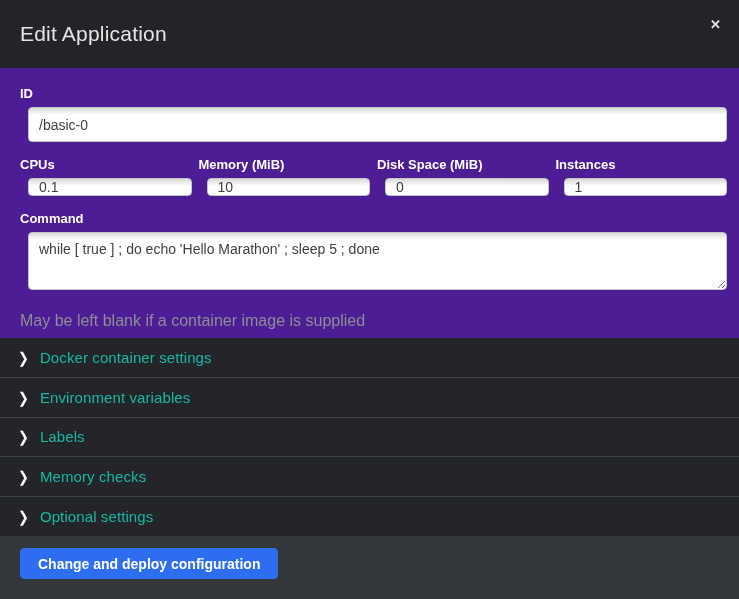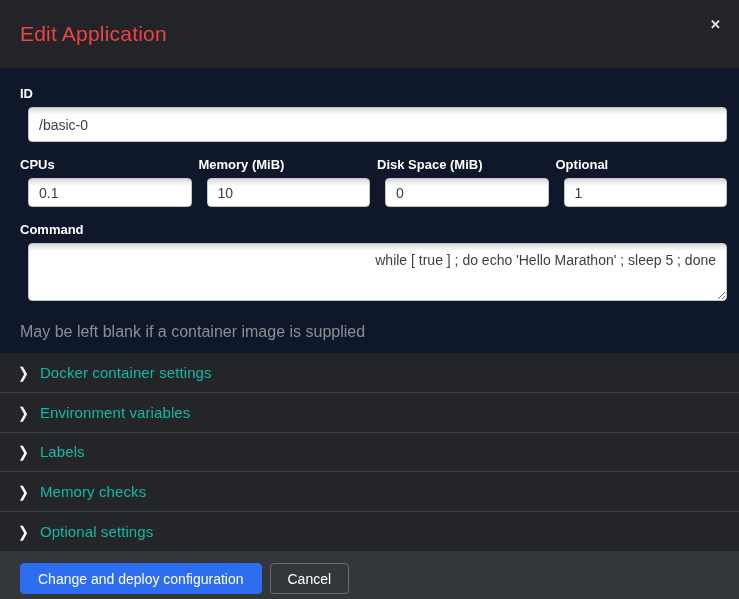--- a/index.html
+++ b/index.html
@@ -16,42 +16,42 @@
 
   
   .modal-header {
     height: 68px; flex: 0 0 68px;
     background: #232428;
     display: flex; align-items: center;
     padding: 0 20px;
     position: relative;
   }
   .modal-title {
-    color: #ef4444;
+    color: #e5e5e5;
     font-size: 21px;
     font-weight: 500;
     letter-spacing: 0.2px;
   }
   .close-btn {
     position: absolute;
     top: 14px; right: 14px;
     color: #e4e6e8;
     font-size: 13px;
     font-weight: 700;
     line-height: 1;
     padding: 4px;
     cursor: pointer;
     background: none; border: none;
   }
 
   
   .modal-body {
     flex: 0 0 270px;
-    background: #0f172a;
-    padding: 18px 20px 12px 20px;
+    background: #4c1d95;
+    padding: 18px 20px 4px 20px;
   }
   .field-label {
     display: block;
     color: #ffffff;
     font-size: 13px;
     font-weight: 700;
     margin-bottom: 6px;
   }
   .text-input, .text-area {
     width: 100%;
@@ -66,27 +66,26 @@
     margin-left: 8px;
   }
   .text-input { height: 35px; }
   .id-row { margin-bottom: 15px; }
   .cols-row {
     display: flex;
     gap: 15px;
     margin-bottom: 15px;
   }
   .col { flex: 1 1 0; min-width: 0; }
-  .col .text-input { height: 29px; }
+  .col .text-input { height: 18px; }
   .text-area {
     height: 58px;
     resize: both;
     line-height: 1.35;
     display: block;
-    text-align: right;
   }
   .help-text {
     margin-top: 22px;
     color: #8a8f96;
     font-size: 16px;
   }
 
   
   .sections {
     flex: 0 0 198px;
@@ -120,21 +119,21 @@
   .modal-footer {
     flex: 1 1 auto;
     background: #33363b;
     padding: 12px 20px;
     display: flex; align-items: flex-start;
     gap: 8px;
   }
   .btn {
     font-family: "Liberation Sans", "DejaVu Sans", sans-serif;
     font-size: 14px;
-    font-weight: 400;
+    font-weight: 700;
     height: 31px;
     border-radius: 4px;
     padding: 0 17px;
     cursor: pointer;
     display: inline-flex; align-items: center; justify-content: center;
   }
   .btn-primary {
     background: #2d6ef0;
     color: #ffffff;
     border: 1px solid #2d6ef0;
@@ -169,21 +168,21 @@
       </div>
       <div class="col">
         <label class="field-label">Memory (MiB)</label>
         <input class="text-input" type="text" value="10" style="">
       </div>
       <div class="col">
         <label class="field-label">Disk Space (MiB)</label>
         <input class="text-input" type="text" value="0" style="">
       </div>
       <div class="col">
-        <label class="field-label">Optional</label>
+        <label class="field-label">Instances</label>
         <input class="text-input" type="text" value="1" style="">
       </div>
     </div>
 
     <div>
       <label class="field-label">Command</label>
       <textarea class="text-area" style="">while [ true ] ; do echo 'Hello Marathon' ; sleep 5 ; done</textarea>
       <div class="help-text">May be left blank if a container image is supplied</div>
     </div>
 
@@ -207,16 +206,15 @@
       <span class="section-label">Memory checks</span>
     </div>
     <div class="section-row">
       <span class="chevron">❯</span>
       <span class="section-label">Optional settings</span>
     </div>
   </div>
 
   <div class="modal-footer">
     <button class="btn btn-primary">Change and deploy configuration</button>
-    <button class="btn btn-secondary">Cancel</button>
   </div>
 
 </div>
 
 </body></html>

